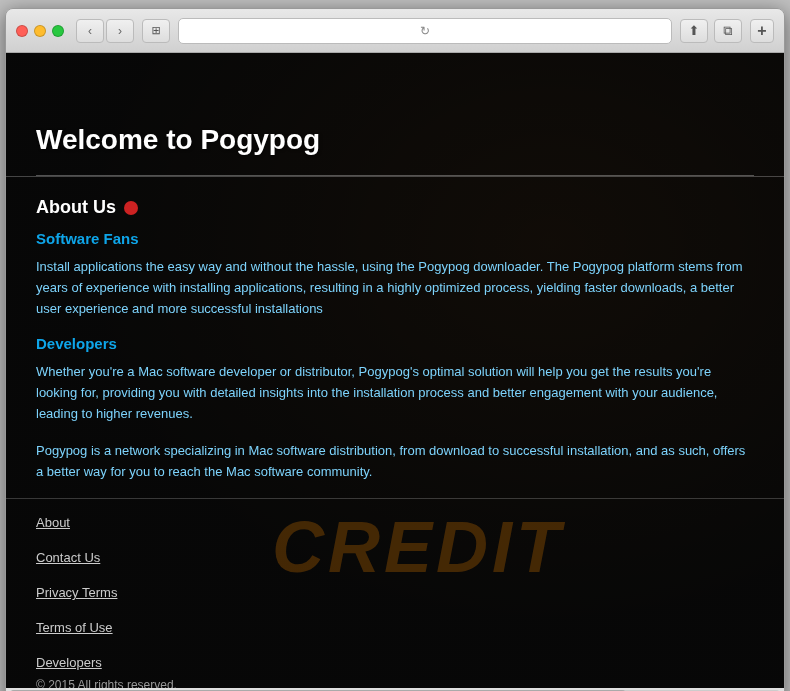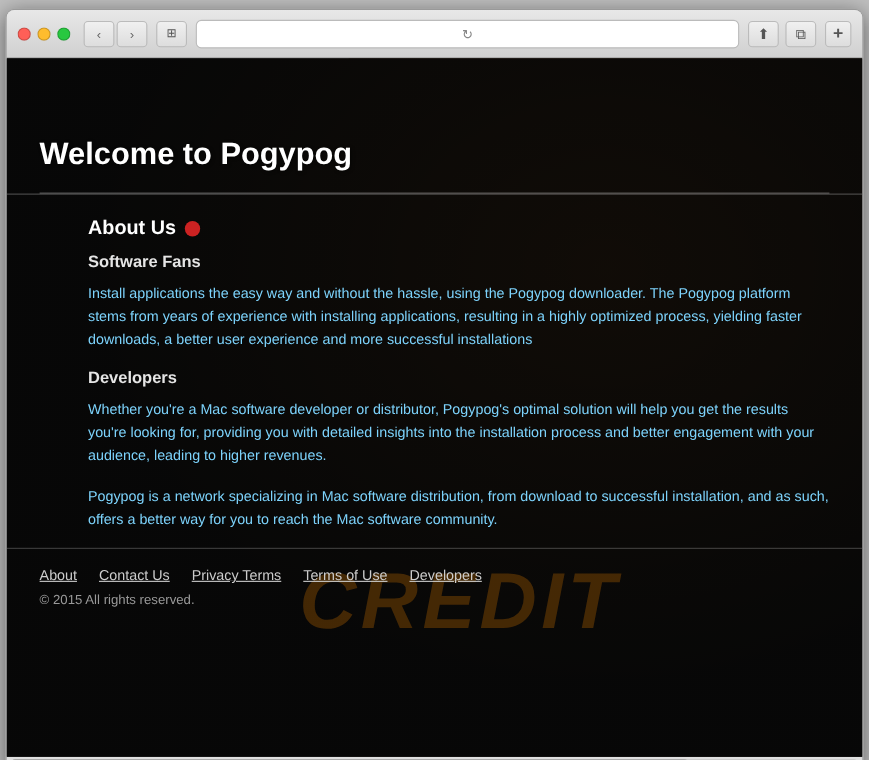--- a/index.html
+++ b/index.html
@@ -203,21 +203,20 @@
       font-size: 28px;
       font-weight: bold;
       text-shadow: 1px 1px 3px rgba(0,0,0,0.5);
       margin-top: 41px;
     }
 
     
     .main-content {
       padding: 20px 30px 0;
       color: #ffffff;
-      margin-left: 44px;
     }
 
     .section-title {
       color: #ffffff;
       font-size: 18px;
       font-weight: bold;
       margin-bottom: 12px;
       display: flex;
       align-items: center;
       gap: 8px;
@@ -225,21 +224,21 @@
 
     .section-title .red-dot {
       width: 14px;
       height: 14px;
       background: #cc2222;
       border-radius: 50%;
       display: inline-block;
     }
 
     .sub-heading {
-      color: #e5e5e5;
+      color: #0ea5e9;
       font-size: 15px;
       font-weight: bold;
       margin-bottom: 10px;
     }
 
     .paragraph {
       color: #7dd3fc;
       font-size: 13px;
       line-height: 1.6;
       margin-bottom: 16px;
@@ -274,20 +273,21 @@
       margin-top: 10px;
       position: relative;
       z-index: 3;
     }
 
     .footer-links {
       display: flex;
       gap: 20px;
       margin-bottom: 8px;
       flex-wrap: wrap;
+      flex-direction: column;
     }
 
     .footer-link {
       color: #cccccc;
       font-size: 13px;
       text-decoration: underline;
       cursor: pointer;
     }
 
     .footer-copyright {

